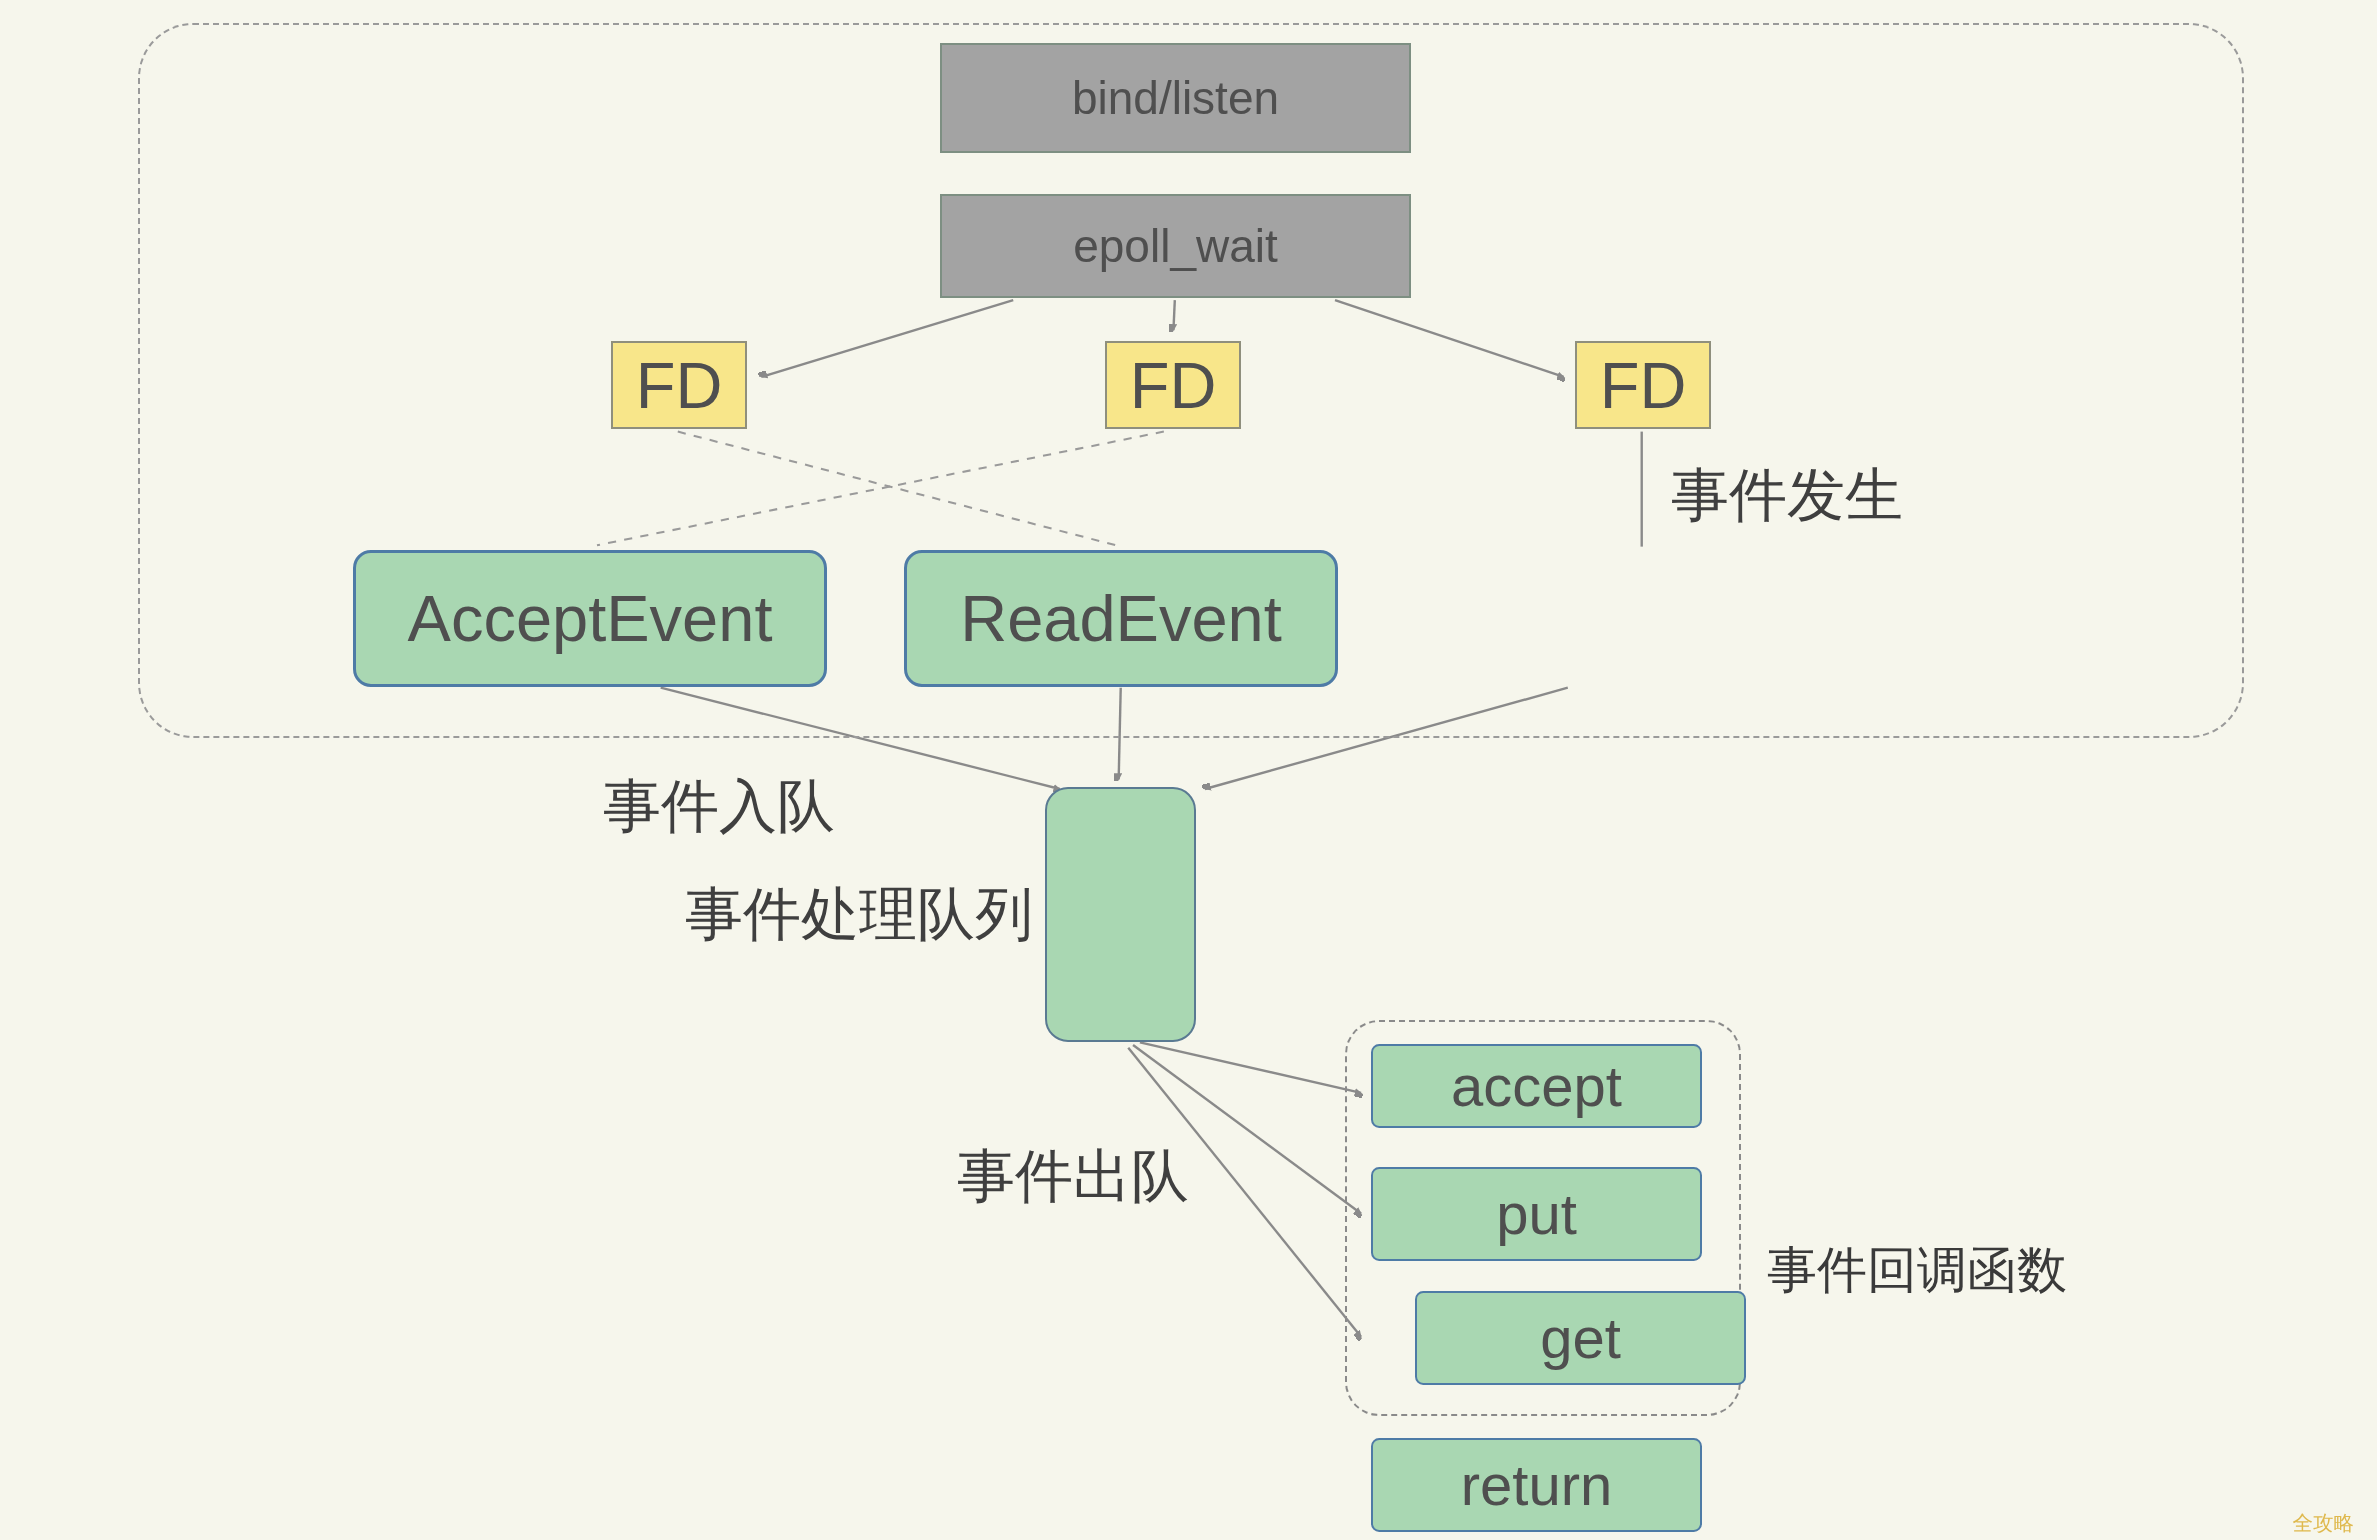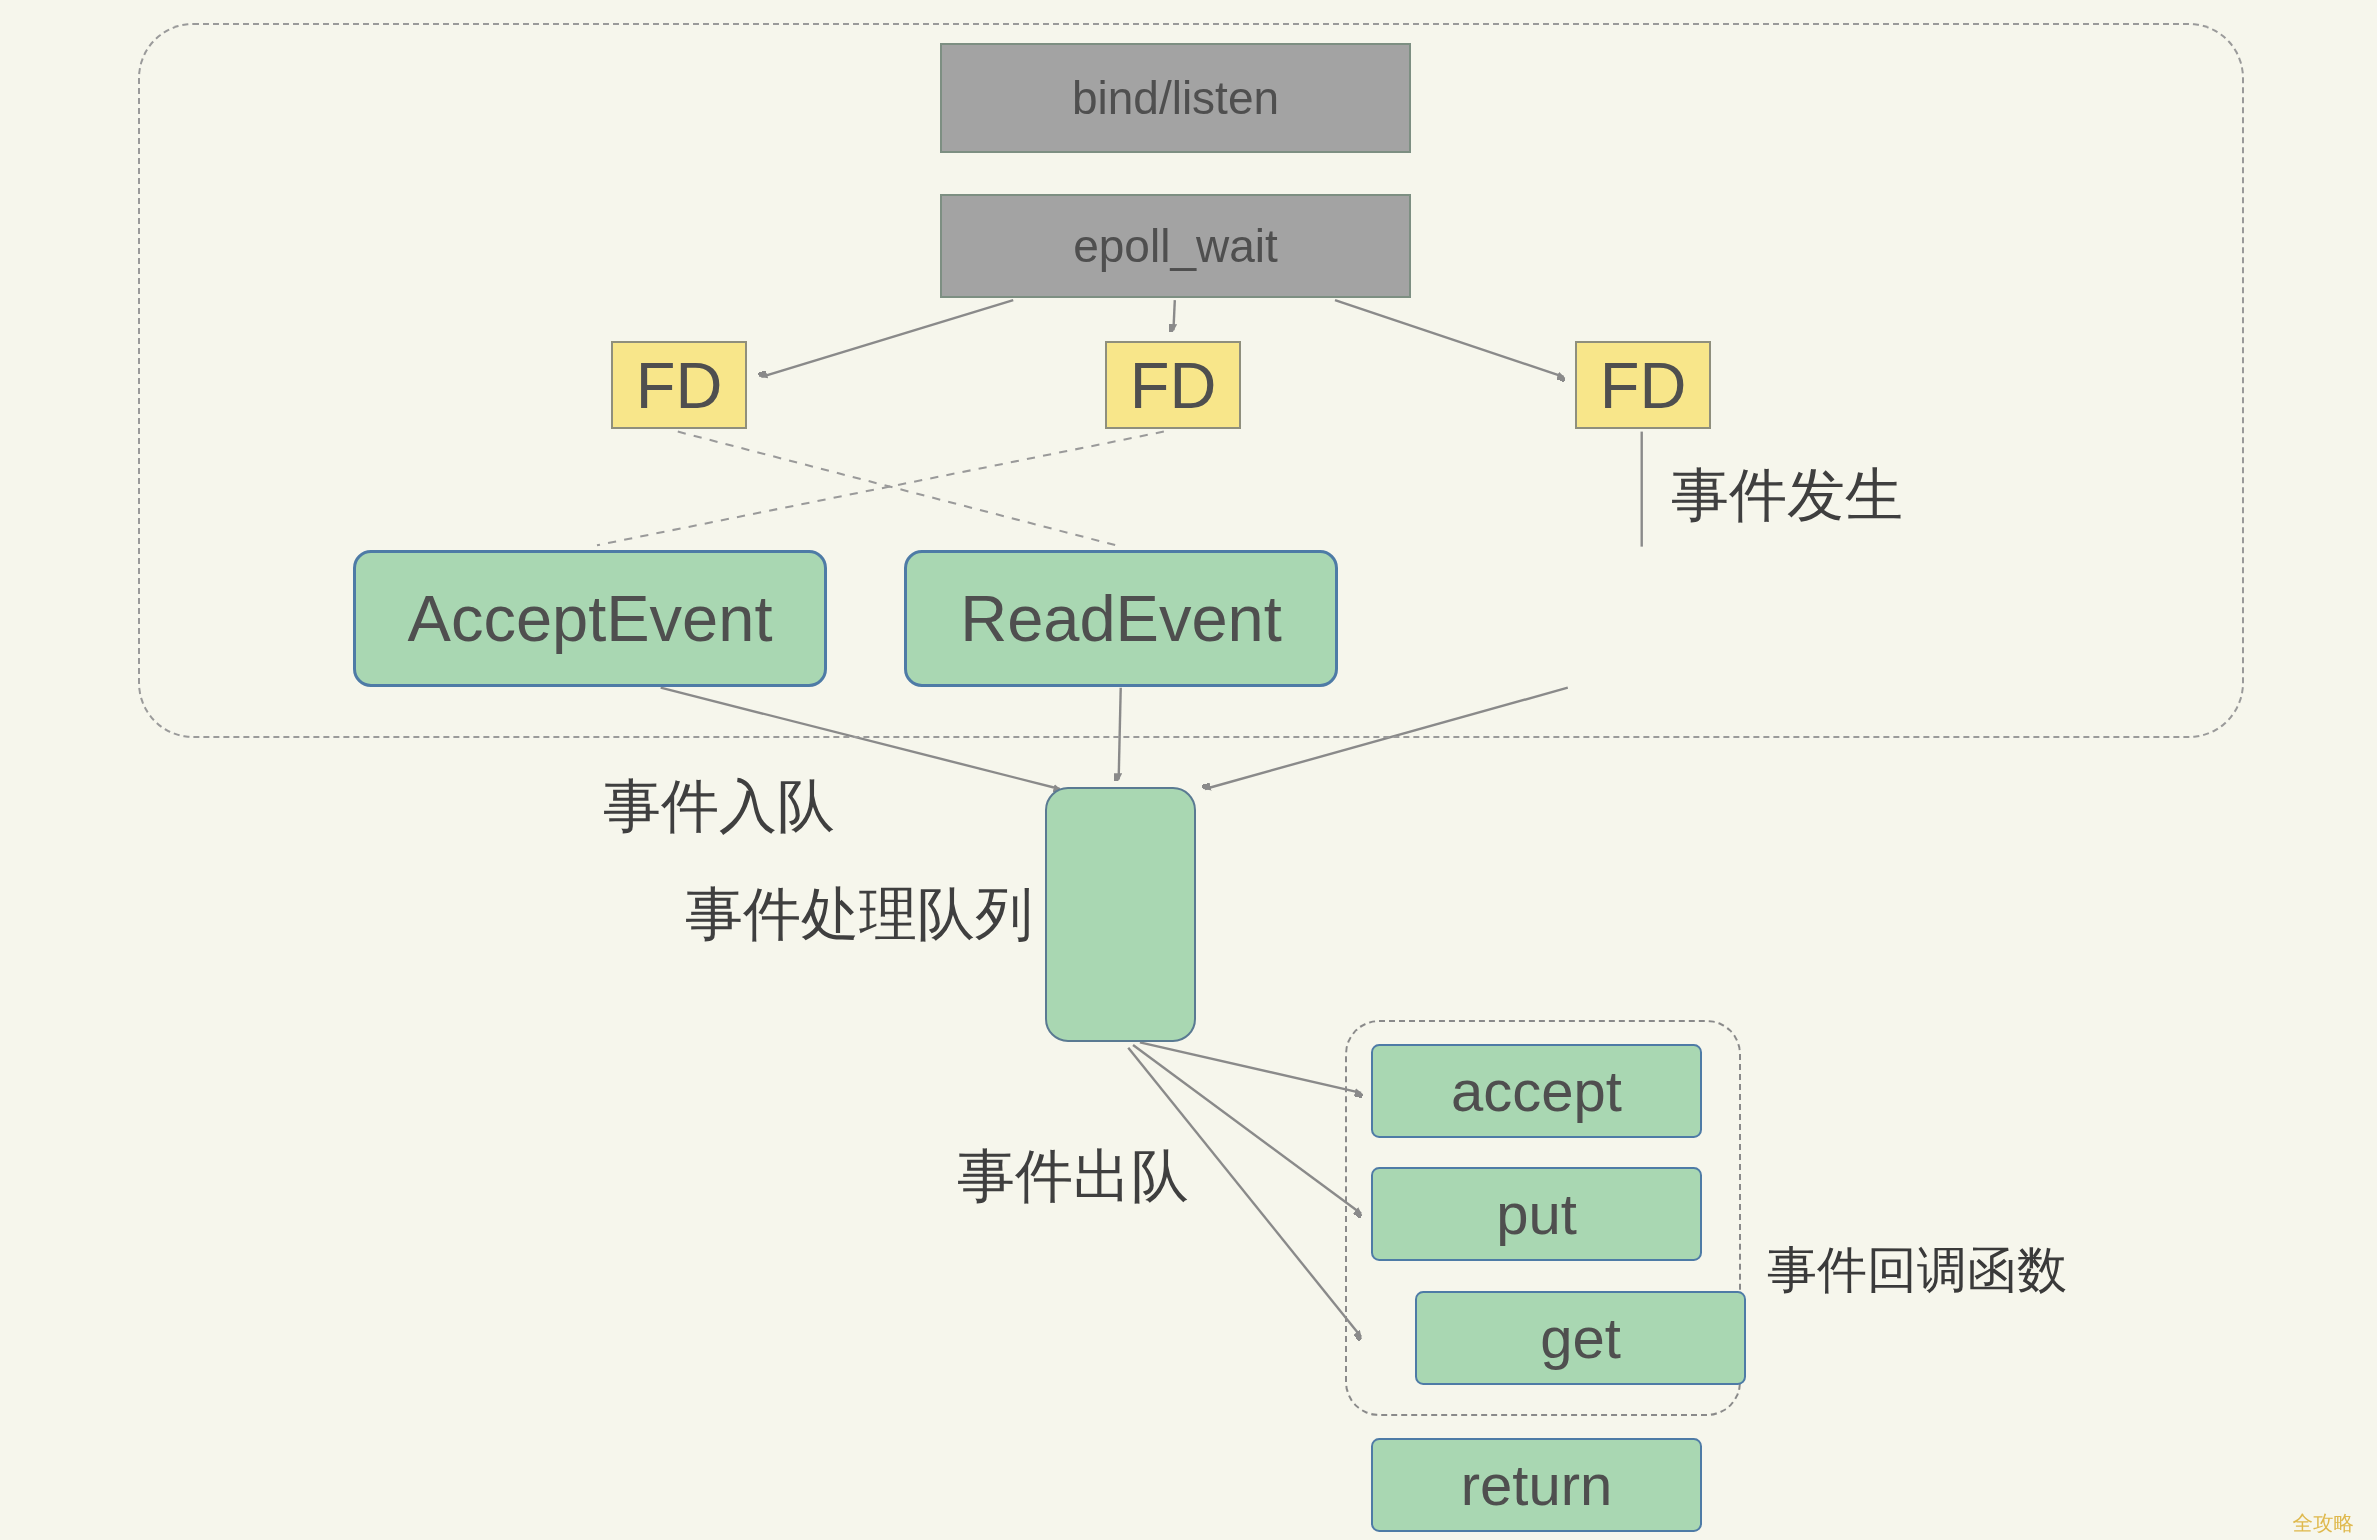--- a/index.html
+++ b/index.html
@@ -159,21 +159,21 @@
 
   <div class="label" style="left:603px; top:768px;">事件入队</div>
   <div class="label" style="left:685px; top:876px;">事件处理队列</div>
 
   <div class="queue-node"></div>
 
   <div class="label" style="left:957px; top:1138px;">事件出队</div>
 
   <div class="dash-cb"></div>
 
-  <div class="box cb-node" style="left:1371px; top:1044px; width:331px; height:94px;">accept</div>
+  <div class="box cb-node" style="left:1371px; top:1044px; width:331px; height:84px;">accept</div>
   <div class="box cb-node" style="left:1371px; top:1167px; width:331px; height:94px;">put</div>
   <div class="box cb-node" style="left:1371px; top:1291px; width:331px; height:94px;margin-left:44px;">get</div>
 
   <div class="label" style="left:1767px; top:1237px; font-size:50px; color:#3a3a3a;">事件回调函数</div>
 
   <div class="box cb-node" style="left:1371px; top:1438px; width:331px; height:94px;">return</div>
 
   <div class="watermark">全攻略</div>
 
 </div>

